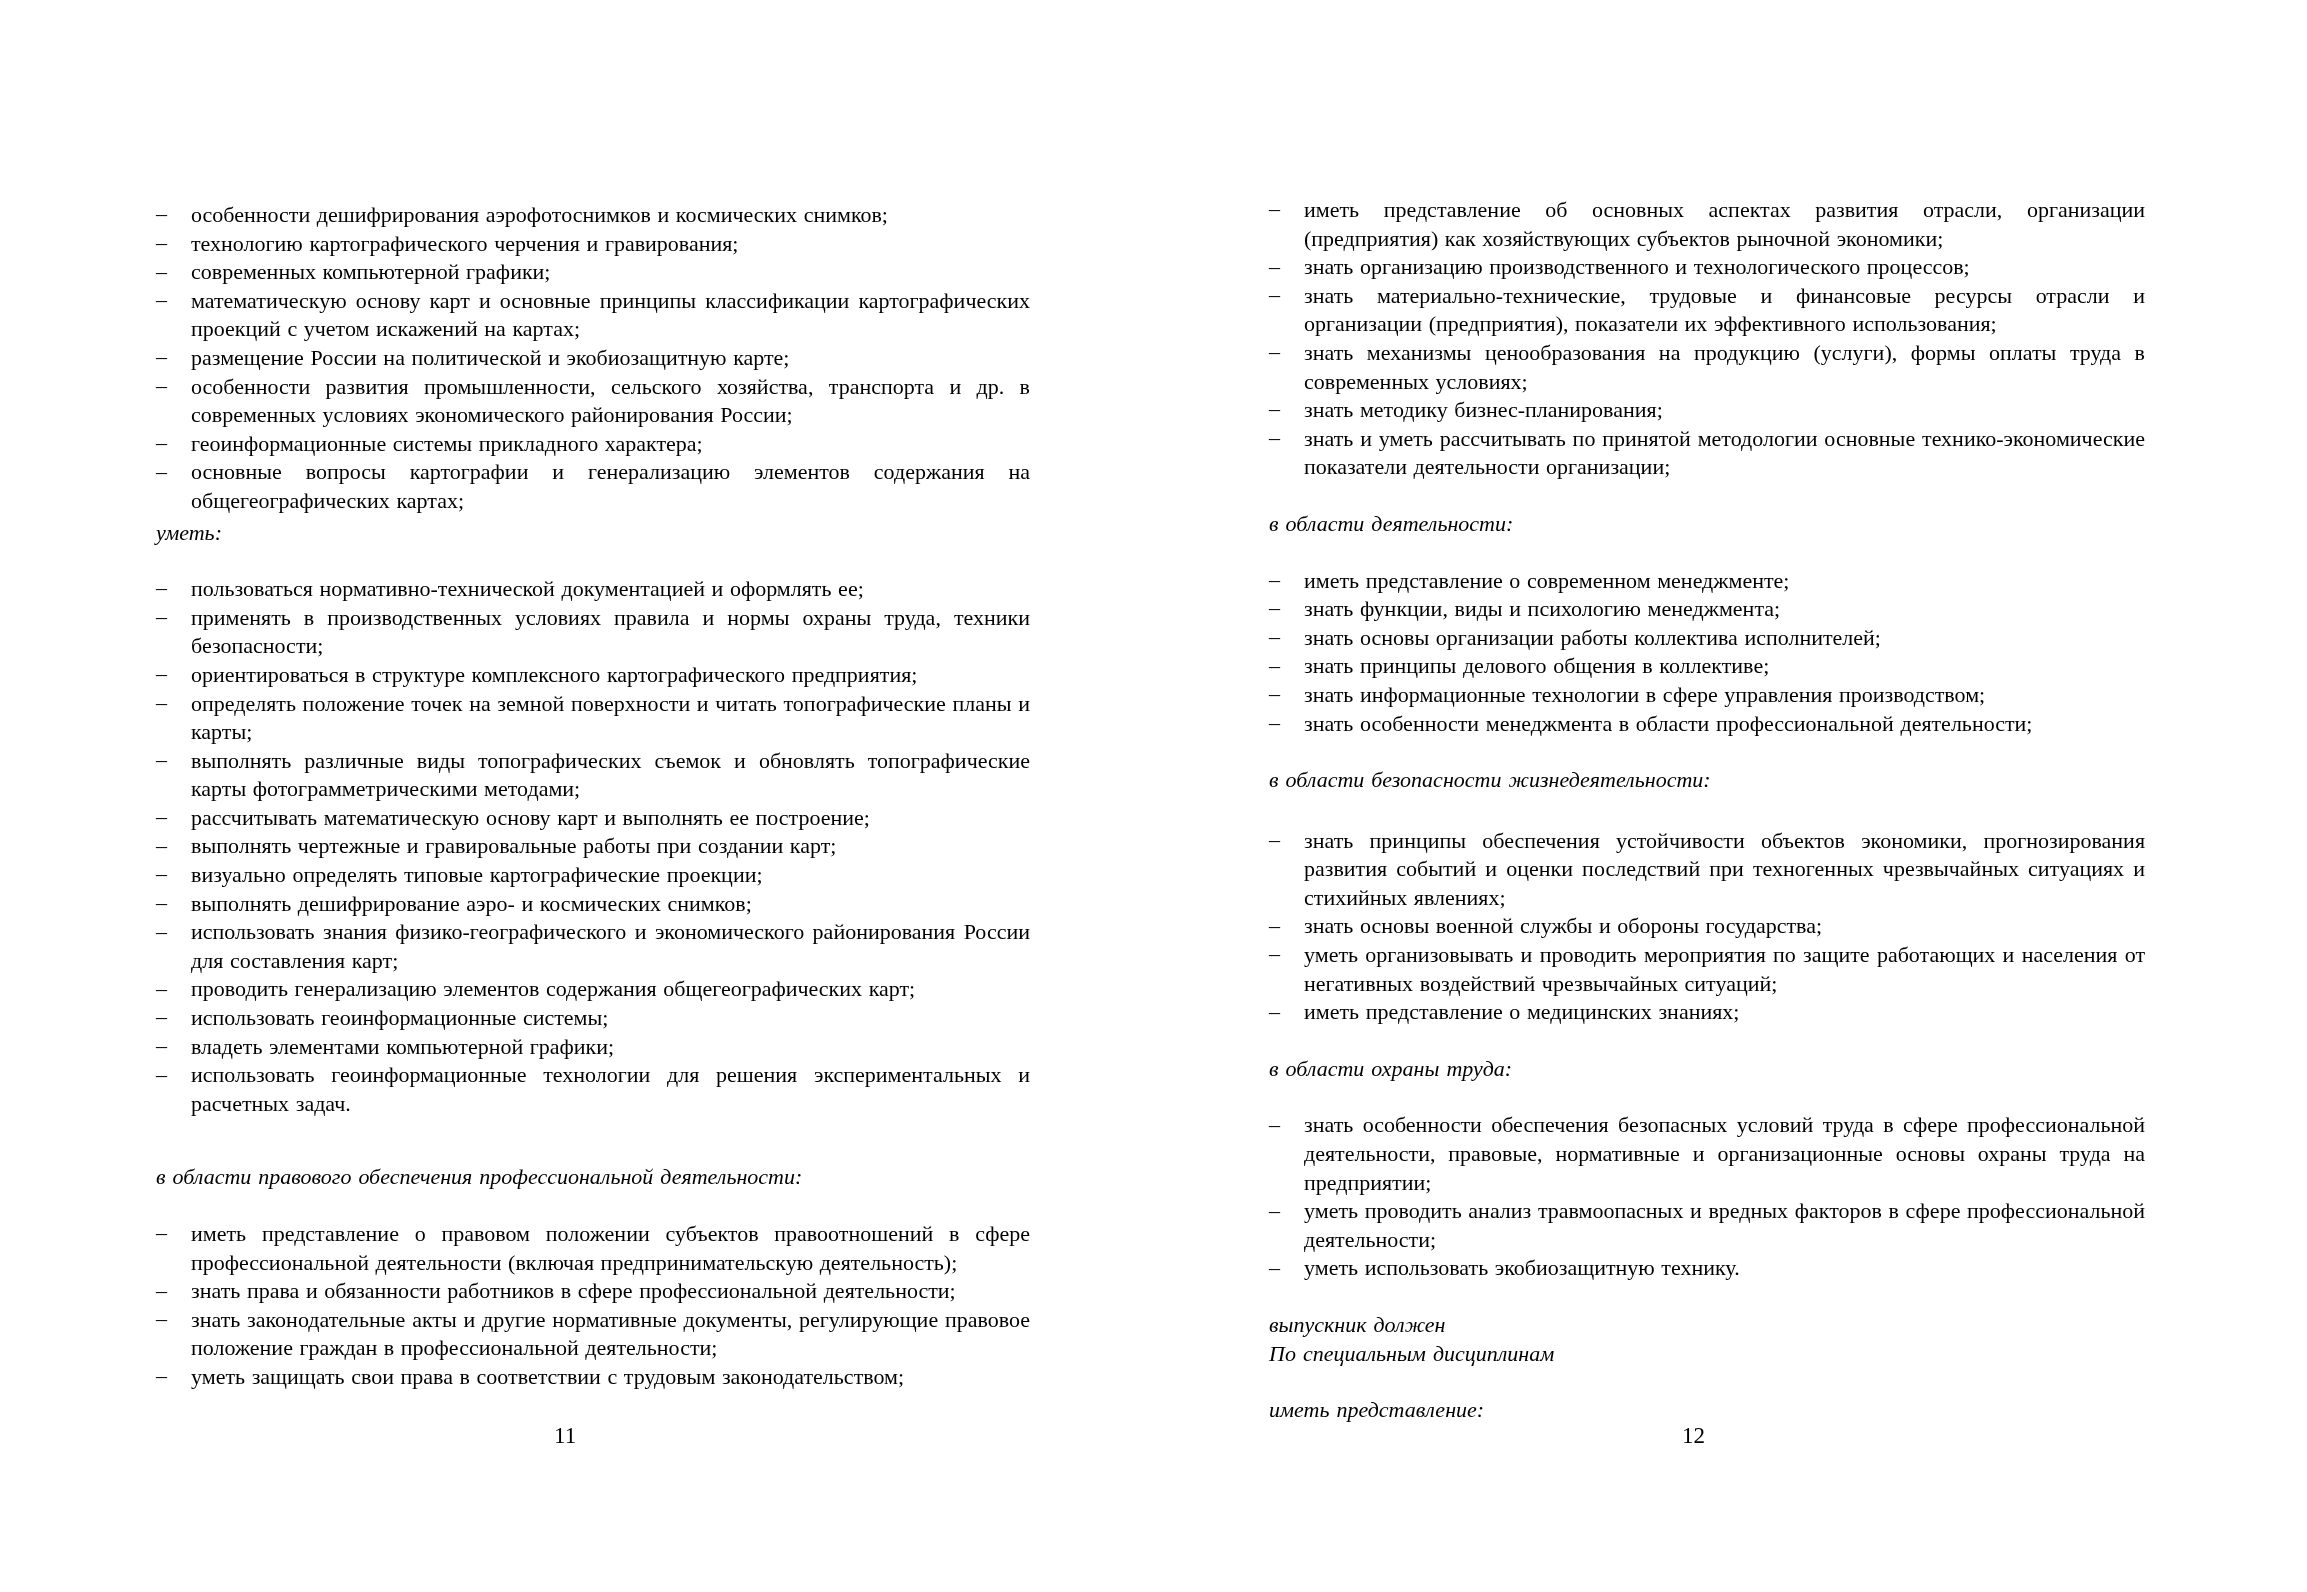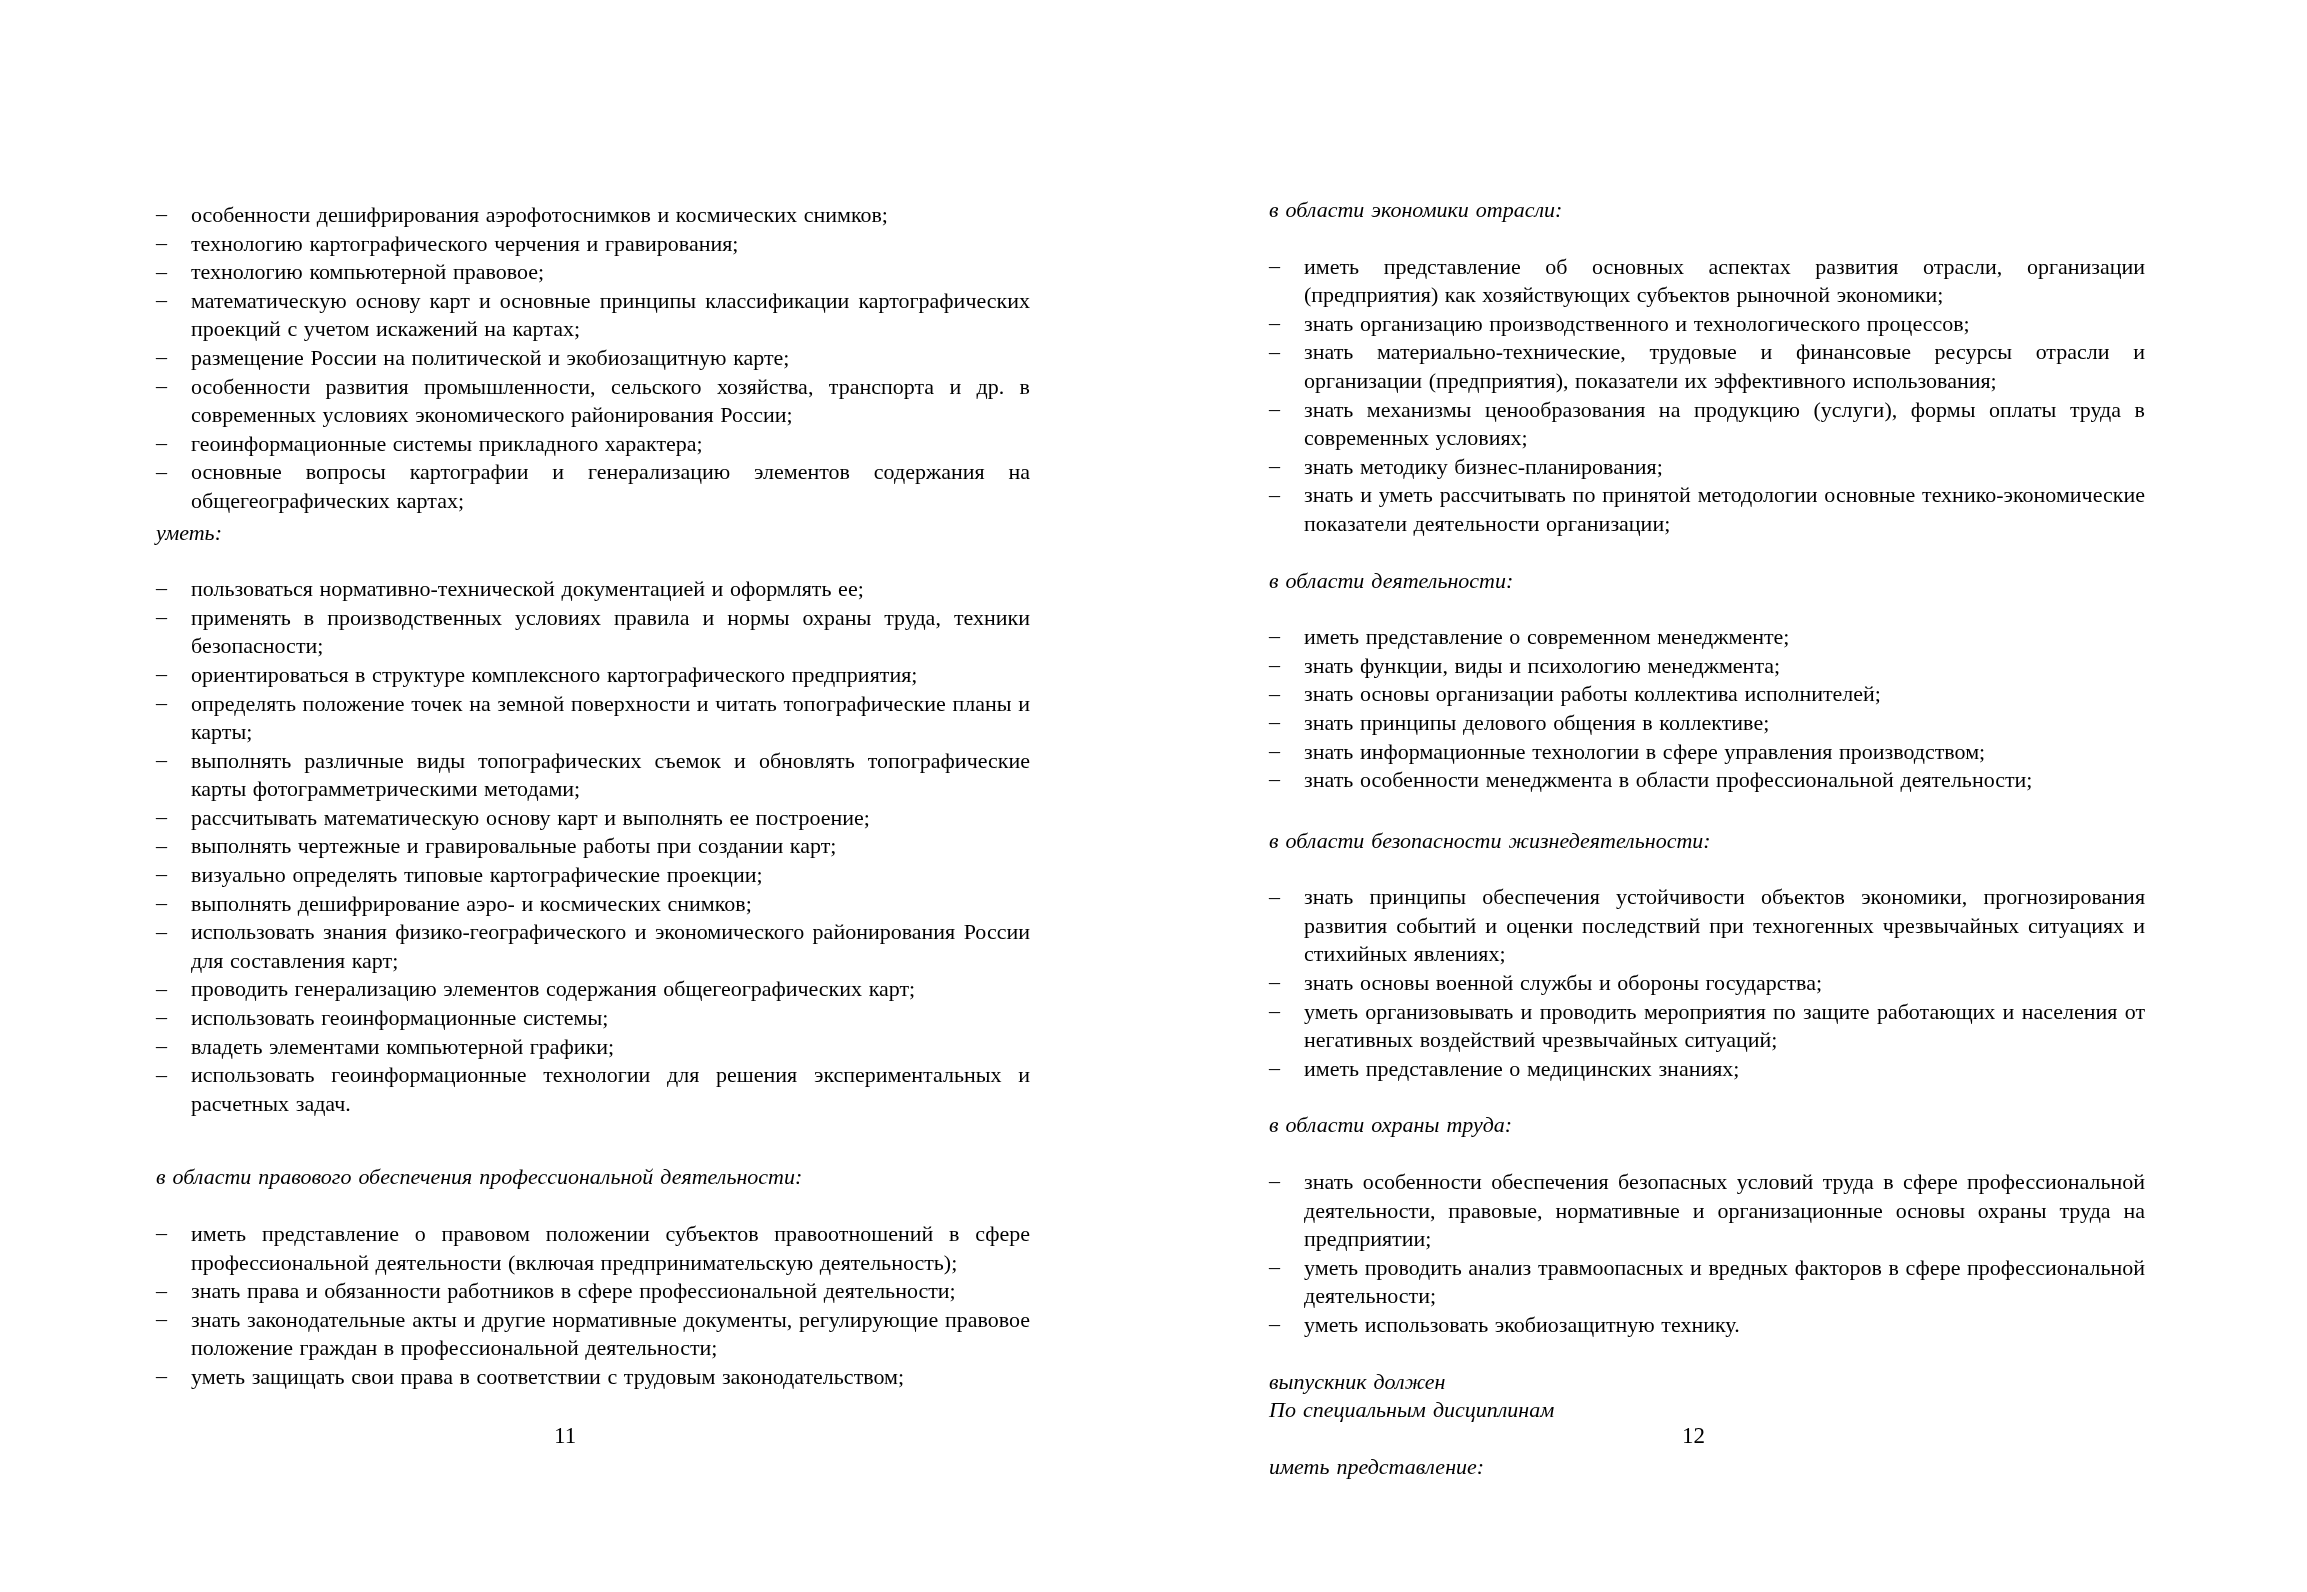--- a/index.html
+++ b/index.html
@@ -57,21 +57,21 @@
   #pn-left  { left: 554px;  top: 1422px; }
   #pn-right { left: 1682px; top: 1422px; }
 </style>
 </head>
 <body>
 
 <div id="page-left" class="page">
     <div class="section list">
       <div class="li"><span class="dash">–</span><span class="li-text">особенности дешифрирования аэрофотоснимков и космических снимков;</span></div>
       <div class="li"><span class="dash">–</span><span class="li-text">технологию картографического черчения и гравирования;</span></div>
-      <div class="li"><span class="dash">–</span><span class="li-text">технологию компьютерной правовое;</span></div>
+      <div class="li"><span class="dash">–</span><span class="li-text">современных компьютерной графики;</span></div>
       <div class="li"><span class="dash">–</span><span class="li-text">математическую основу карт и основные принципы классификации картографических проекций с учетом искажений на картах;</span></div>
       <div class="li"><span class="dash">–</span><span class="li-text">размещение России на политической и экобиозащитную карте;</span></div>
       <div class="li"><span class="dash">–</span><span class="li-text">особенности развития промышленности, сельского хозяйства, транспорта и др. в современных условиях экономического районирования России;</span></div>
       <div class="li"><span class="dash">–</span><span class="li-text">геоинформационные системы прикладного характера;</span></div>
       <div class="li"><span class="dash">–</span><span class="li-text">основные вопросы картографии и генерализацию элементов содержания на общегеографических картах;</span></div>
     </div>
     <div class="section heading">
       <div class="heading-line">уметь:</div>
     </div>
     <div class="section list">
@@ -94,23 +94,20 @@
       <div class="heading-line">в области правового обеспечения профессиональной деятельности:</div>
     </div>
     <div class="section list">
       <div class="li"><span class="dash">–</span><span class="li-text">иметь представление о правовом положении субъектов правоотношений в сфере профессиональной деятельности (включая предпринимательскую деятельность);</span></div>
       <div class="li"><span class="dash">–</span><span class="li-text">знать права и обязанности работников в сфере профессиональной деятельности;</span></div>
       <div class="li"><span class="dash">–</span><span class="li-text">знать законодательные акты и другие нормативные документы, регулирующие правовое положение граждан в профессиональной деятельности;</span></div>
       <div class="li"><span class="dash">–</span><span class="li-text">уметь защищать свои права в соответствии с трудовым законодательством;</span></div>
     </div>
   </div>
 <div id="page-right" class="page">
-    <div class="section heading">
-      <div class="heading-line">в области экономики отрасли:</div>
-    </div>
     <div class="section list">
       <div class="li"><span class="dash">–</span><span class="li-text">иметь представление об основных аспектах развития отрасли, организации (предприятия) как хозяйствующих субъектов рыночной экономики;</span></div>
       <div class="li"><span class="dash">–</span><span class="li-text">знать организацию производственного и технологического процессов;</span></div>
       <div class="li"><span class="dash">–</span><span class="li-text">знать материально-технические, трудовые и финансовые ресурсы отрасли и организации (предприятия), показатели их эффективного использования;</span></div>
       <div class="li"><span class="dash">–</span><span class="li-text">знать механизмы ценообразования на продукцию (услуги), формы оплаты труда в современных условиях;</span></div>
       <div class="li"><span class="dash">–</span><span class="li-text">знать методику бизнес-планирования;</span></div>
       <div class="li"><span class="dash">–</span><span class="li-text">знать и уметь рассчитывать по принятой методологии основные технико-экономические показатели деятельности организации;</span></div>
     </div>
     <div class="section heading">
       <div class="heading-line">в области деятельности:</div>

